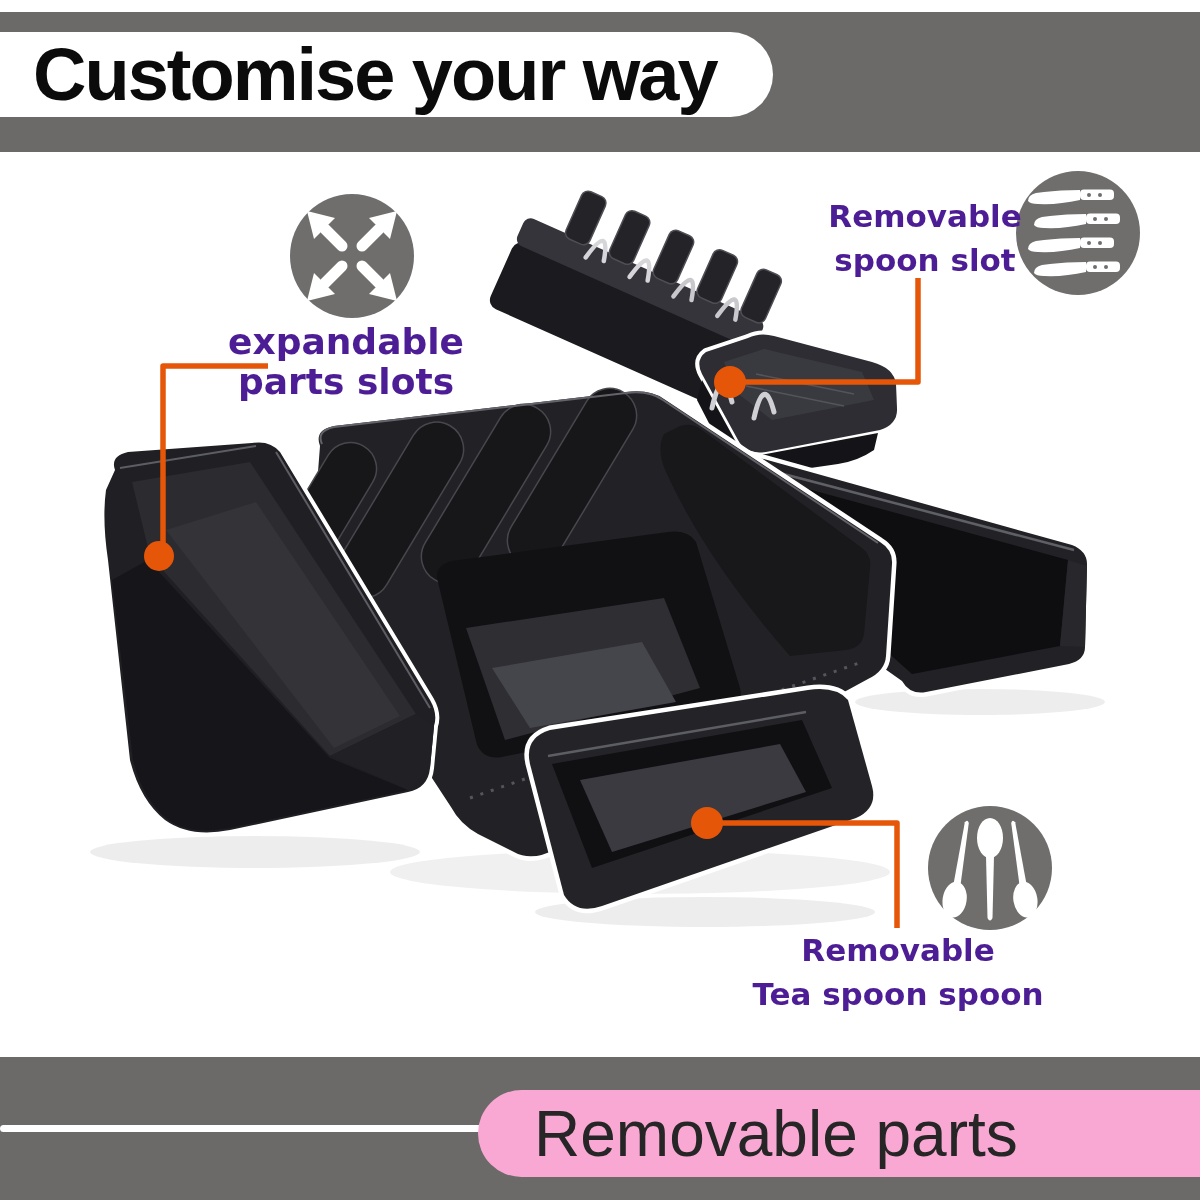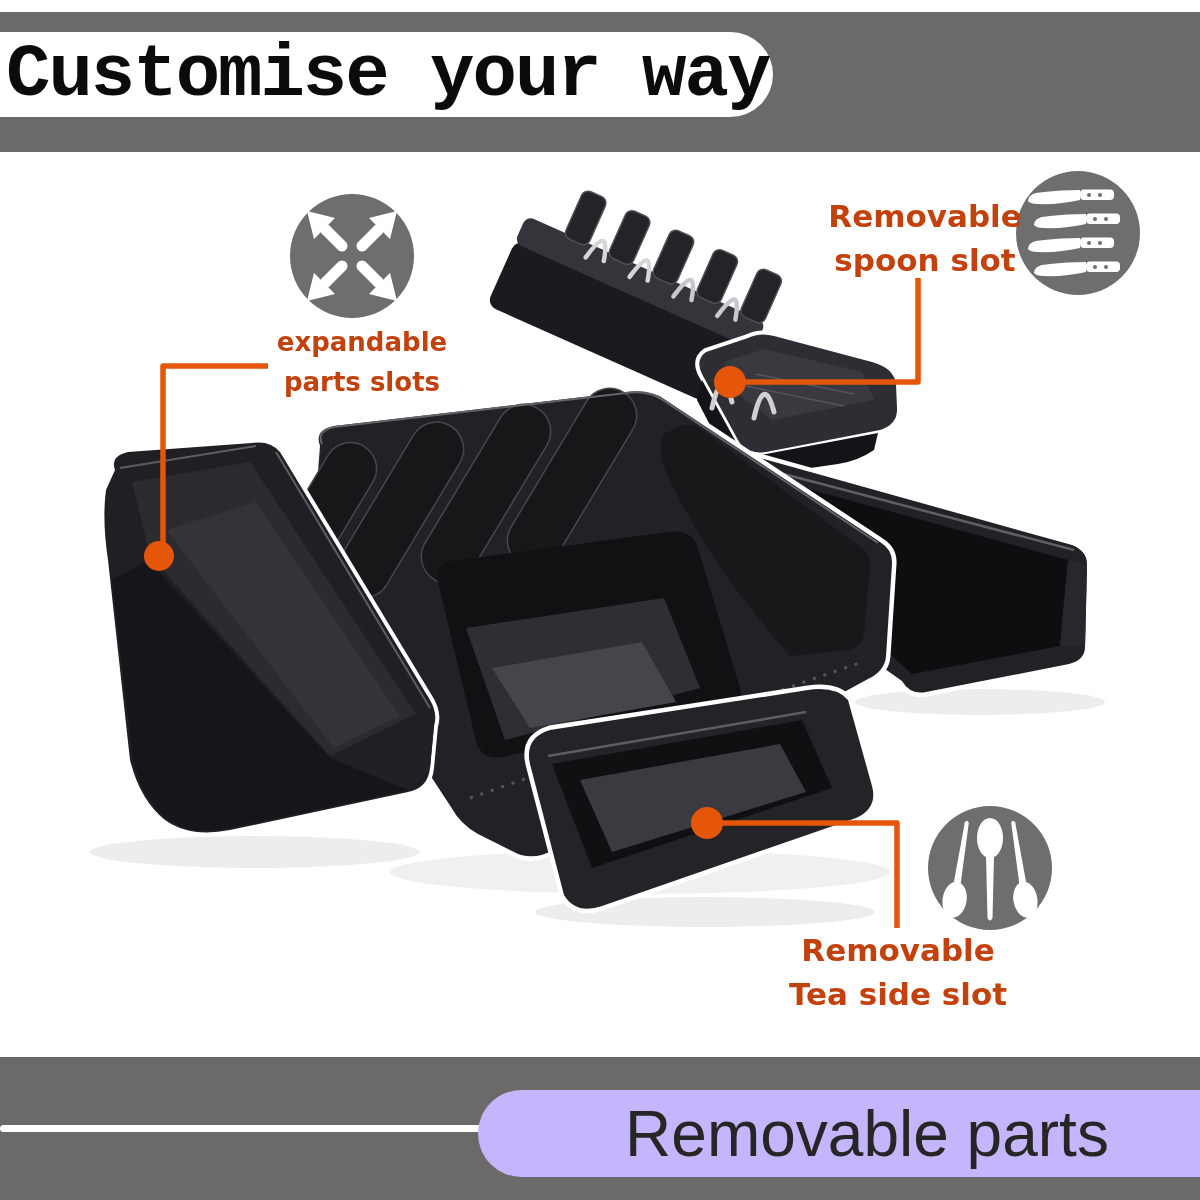--- a/index.html
+++ b/index.html
@@ -21,52 +21,52 @@
     position:absolute;left:0;top:12px;width:1200px;height:140px;
     background:var(--band-gray);z-index:2;
   }
   .pill-top{
     position:absolute;left:0;top:20px;width:773px;height:85px;
     background:#ffffff;border-radius:0 44px 44px 0;
     display:flex;align-items:center;
   }
   .title{
     padding-left:6px;
-    font-family:Liberation Mono, monospace;
+    font-family:Liberation Sans, sans-serif;
     font-weight:700;font-size:74px;letter-spacing:-2px;
-    color:var(--title-black);white-space:nowrap;
+    color:var(--title-black);white-space:nowrap;margin-left:27px;
   }
 
   
   .band-bottom{
     position:absolute;left:0;top:1057px;width:1200px;height:143px;
     background:var(--band-gray);z-index:2;
   }
   .footer-line{
     position:absolute;left:0;top:68px;width:492px;height:7px;
     background:#ffffff;border-radius:4px;
   }
   .pill-bottom{
     position:absolute;left:478px;top:33px;width:722px;height:87px;
-    background:#c4b5fd;border-radius:46px 0 0 46px;
-    display:flex;align-items:center;justify-content:center;
+    background:#f9a8d4;border-radius:46px 0 0 46px;
+    display:flex;align-items:center;justify-content:flex-start;
   }
   .footer-label{
     font-family:"Liberation Sans",sans-serif;
     font-weight:400;font-size:64px;color:#262626;
     padding-left:56px;white-space:nowrap;
   }
 
   
   .callout{
     position:absolute;z-index:3;width:300px;text-align:center;
     font-family:"DejaVu Sans",sans-serif;font-weight:700;
-    font-size:31px;line-height:44px;color:#c2410c;white-space:nowrap;
-  }
-  #callout-expandable{left:212px;top:322px;line-height:40px;font-size:26px;}
+    font-size:31px;line-height:44px;color:#4c1d95;white-space:nowrap;
+  }
+  #callout-expandable{left:196px;top:322px;line-height:40px;font-size:36px;}
   #callout-knife{left:775px;top:194px;}
   #callout-teaspoon{left:748px;top:928px;}
 </style>
 </head>
 <body>
 
 <div class="canvas">
 
   <svg class="art" width="1200" height="1200" viewBox="0 0 1200 1200">
 
@@ -249,21 +249,21 @@
   <div class="callout" id="callout-expandable">
     <div>expandable</div>
     <div>parts slots</div>
   </div>
   <div class="callout" id="callout-knife">
     <div>Removable</div>
     <div>spoon slot</div>
   </div>
   <div class="callout" id="callout-teaspoon">
     <div>Removable</div>
-    <div>Tea side slot</div>
+    <div>Tea spoon spoon</div>
   </div>
 
   <div class="band-bottom">
     <div class="footer-line"></div>
     <div class="pill-bottom">
       <span class="footer-label">Removable parts</span>
     </div>
   </div>
 
 </div>

